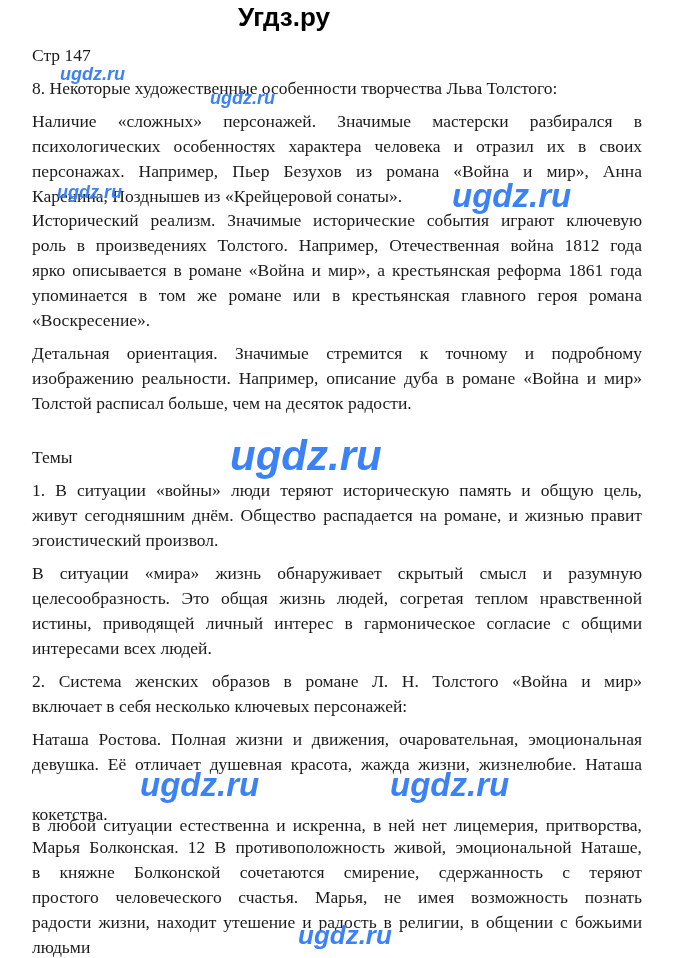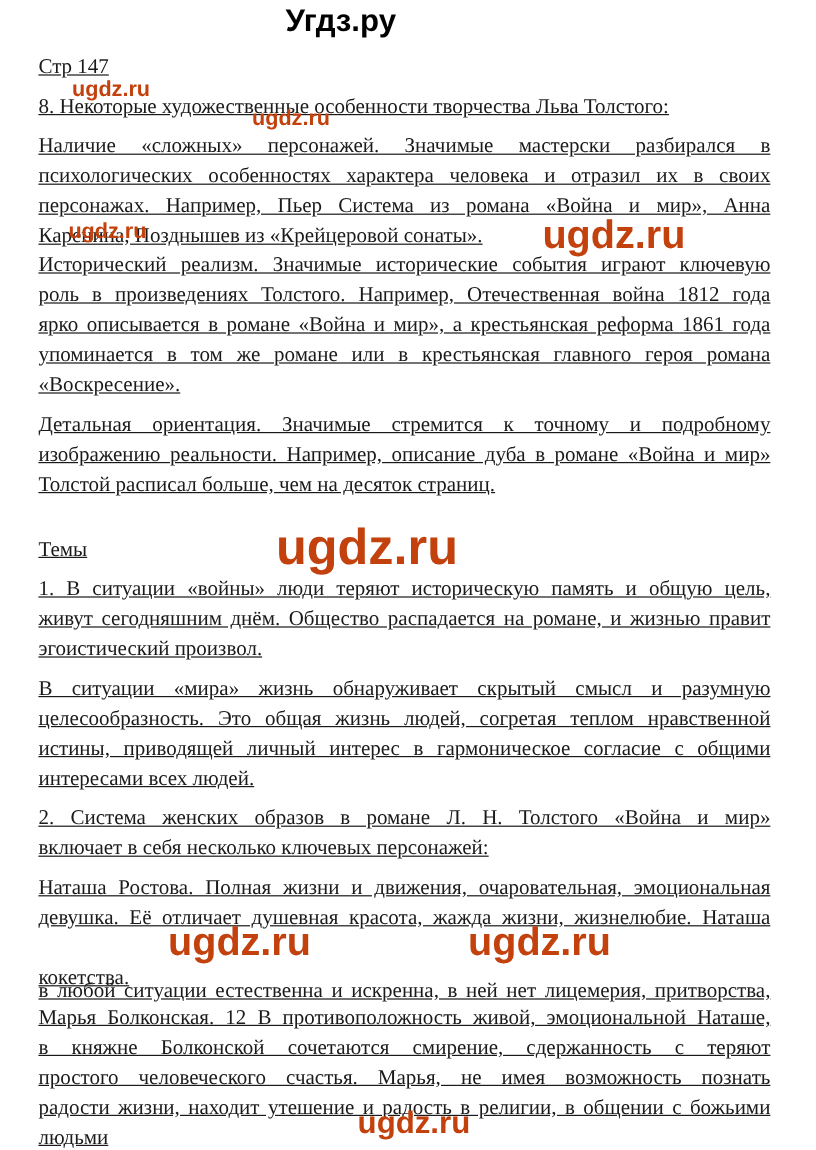--- a/index.html
+++ b/index.html
@@ -5,52 +5,52 @@
   html, body { margin: 0; padding: 0; background: #ffffff; }
   body { width: 680px; height: 958px; position: relative; overflow: hidden; color: #111; }
   .header {
     position: absolute; left: 0; top: 2px; width: 568px; text-align: center;
     font-family: "Liberation Sans", sans-serif; font-weight: bold; font-size: 26px; color: #000;
   }
   .doc {
     position: absolute; left: 32px; top: 0; width: 610px;
     font-family: "Liberation Serif", serif; font-size: 17.5px; color: #1a1a1a;
   }
-  .line { position: absolute; left: 0; white-space: nowrap; line-height: 22px; text-decoration: underline; }
+  .line { position: absolute; left: 0; white-space: nowrap; line-height: 22px; }
   .just { width: 610px; text-align: justify; text-align-last: justify; }
   .wm {
-    position: absolute; font-family: "Liberation Sans", sans-serif; font-weight: bold; color: #c2410c;
+    position: absolute; font-family: "Liberation Sans", sans-serif; font-weight: bold; color: #3b82f6; font-style: italic;
   }
   .wm-sm { font-size: 18px; }
   .wm-lg { font-size: 33px; }
   .wm-xl { font-size: 42px; }
 </style>
 </head>
 <body>
 
 <div class="header">Угдз.ру</div>
 
 <div class="doc">
   <div class="line" style="top:44px">Стр 147</div>
   <div class="line" style="top:77px">8. Некоторые художественные особенности творчества Льва Толстого:</div>
 
   <div class="line just" style="top:110px">Наличие «сложных» персонажей. Значимые мастерски разбирался в</div>
   <div class="line just" style="top:135px">психологических особенностях характера человека и отразил их в своих</div>
-  <div class="line just" style="top:160px">персонажах. Например, Пьер Система из романа «Война и мир», Анна</div>
+  <div class="line just" style="top:160px">персонажах. Например, Пьер Безухов из романа «Война и мир», Анна</div>
   <div class="line" style="top:185px">Каренина, Позднышев из «Крейцеровой сонаты».</div>
 
   <div class="line just" style="top:209px">Исторический реализм. Значимые исторические события играют ключевую</div>
   <div class="line just" style="top:234px">роль в произведениях Толстого. Например, Отечественная война 1812 года</div>
   <div class="line just" style="top:259px">ярко описывается в романе «Война и мир», а крестьянская реформа 1861 года</div>
   <div class="line just" style="top:284px">упоминается в том же романе или в крестьянская главного героя романа</div>
   <div class="line" style="top:309px">«Воскресение».</div>
 
   <div class="line just" style="top:342px">Детальная ориентация. Значимые стремится к точному и подробному</div>
   <div class="line just" style="top:367px">изображению реальности. Например, описание дуба в романе «Война и мир»</div>
-  <div class="line" style="top:392px">Толстой расписал больше, чем на десяток страниц.</div>
+  <div class="line" style="top:392px">Толстой расписал больше, чем на десяток радости.</div>
 
   <div class="line" style="top:446px">Темы</div>
 
   <div class="line just" style="top:479px">1. В ситуации «войны» люди теряют историческую память и общую цель,</div>
   <div class="line just" style="top:504px">живут сегодняшним днём. Общество распадается на романе, и жизнью правит</div>
   <div class="line" style="top:529px">эгоистический произвол.</div>
 
   <div class="line just" style="top:562px">В ситуации «мира» жизнь обнаруживает скрытый смысл и разумную</div>
   <div class="line just" style="top:587px">целесообразность. Это общая жизнь людей, согретая теплом нравственной</div>
   <div class="line just" style="top:612px">истины, приводящей личный интерес в гармоническое согласие с общими</div>

